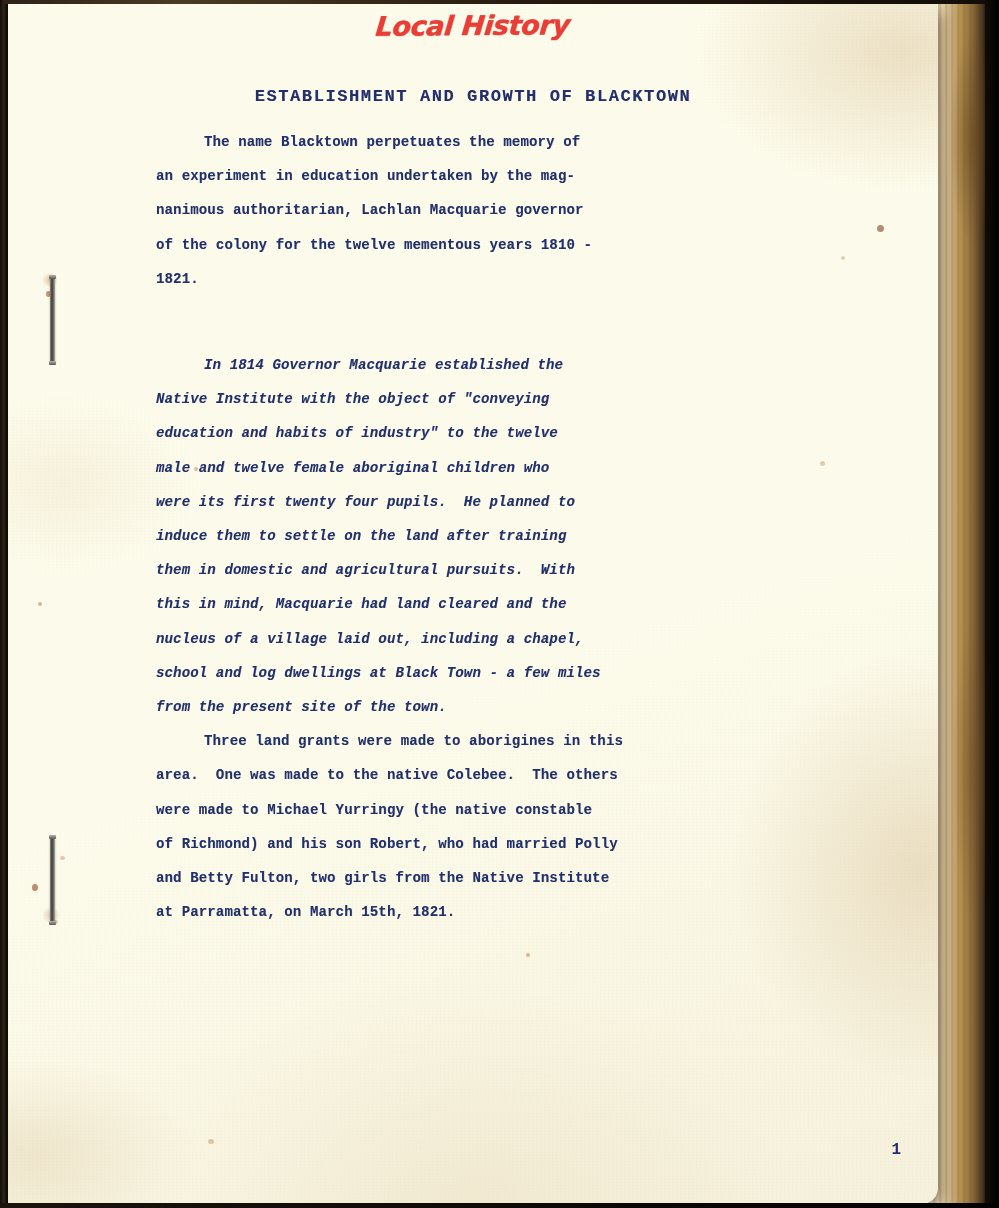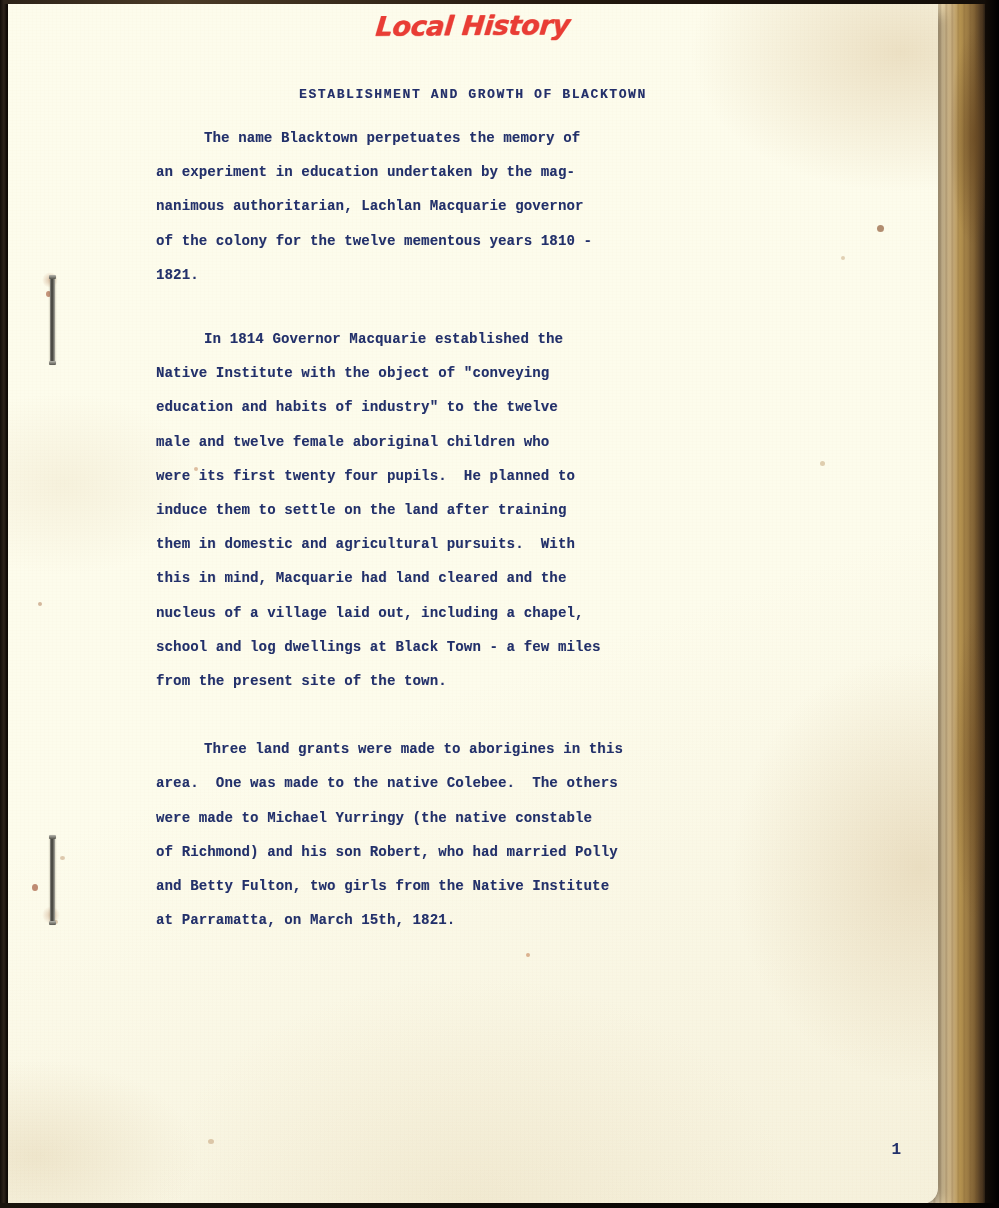--- a/index.html
+++ b/index.html
@@ -160,21 +160,21 @@
     top: 0;
     left: 0;
     width: 930px;
     z-index: 5;
     color: #24306b;
   }
 
   .doc-title {
     margin-top: 83px;
     text-align: center;
-    font-size: 13px;
+    font-size: 17px;
     letter-spacing: 1.6px;
     font-weight: 700;
     color: #232f6a;
     text-shadow: 0.35px 0.25px 0 rgba(40,52,110,0.40);
   }
 
   .body-block {
     margin: 0 auto;
     width: 690px;
     padding-left: 28px;
@@ -184,22 +184,22 @@
     font-size: 14px;
     line-height: 34.2px;
     letter-spacing: 0.15px;
     font-weight: 700;
     color: #22306a;
     text-shadow: 0.35px 0.2px 0 rgba(38,50,108,0.35);
     text-indent: 48px;
     white-space: pre-wrap;
   }
   p.para.p1 { margin-top: 19px; }
-  p.para.p2 { margin-top: 30px; }
-  p.para.p3 { margin-top: 34px; }
+  p.para.p2 { margin-top: 52px; font-style: italic; }
+  p.para.p3 { }
 
   
   .folio {
     position: absolute;
     right: 37px;
     bottom: 45px;
     font-size: 16px;
     font-weight: 700;
     color: #22306a;
     z-index: 5;

